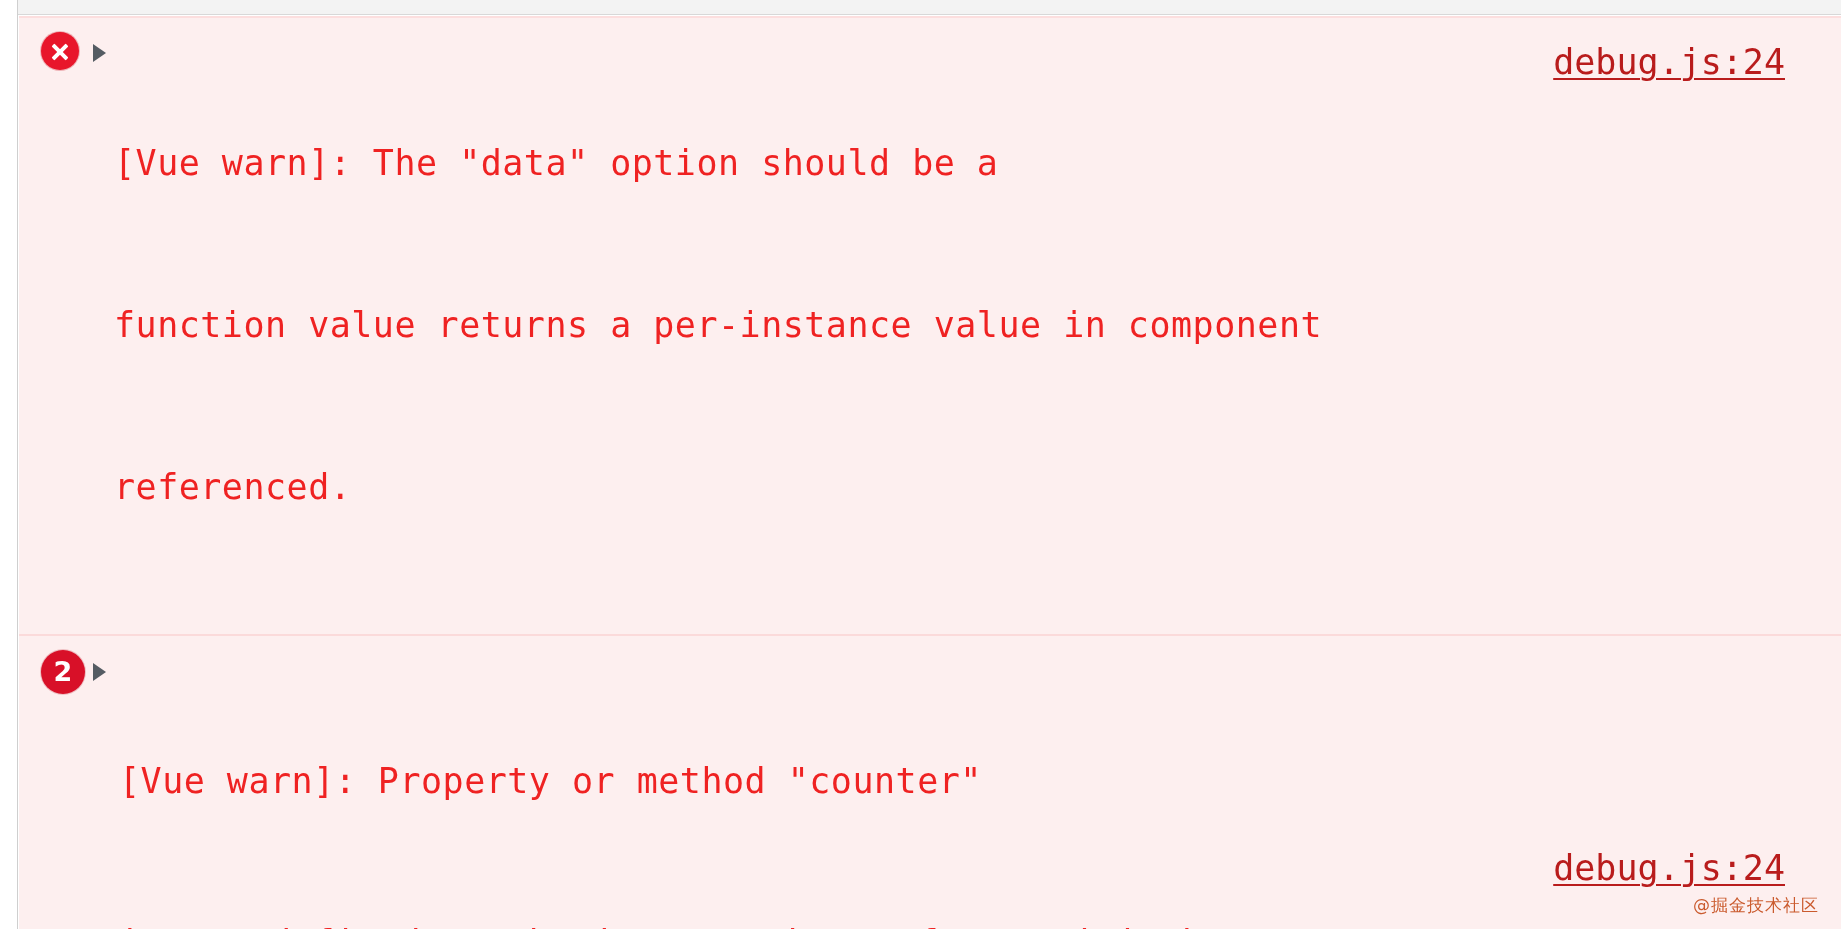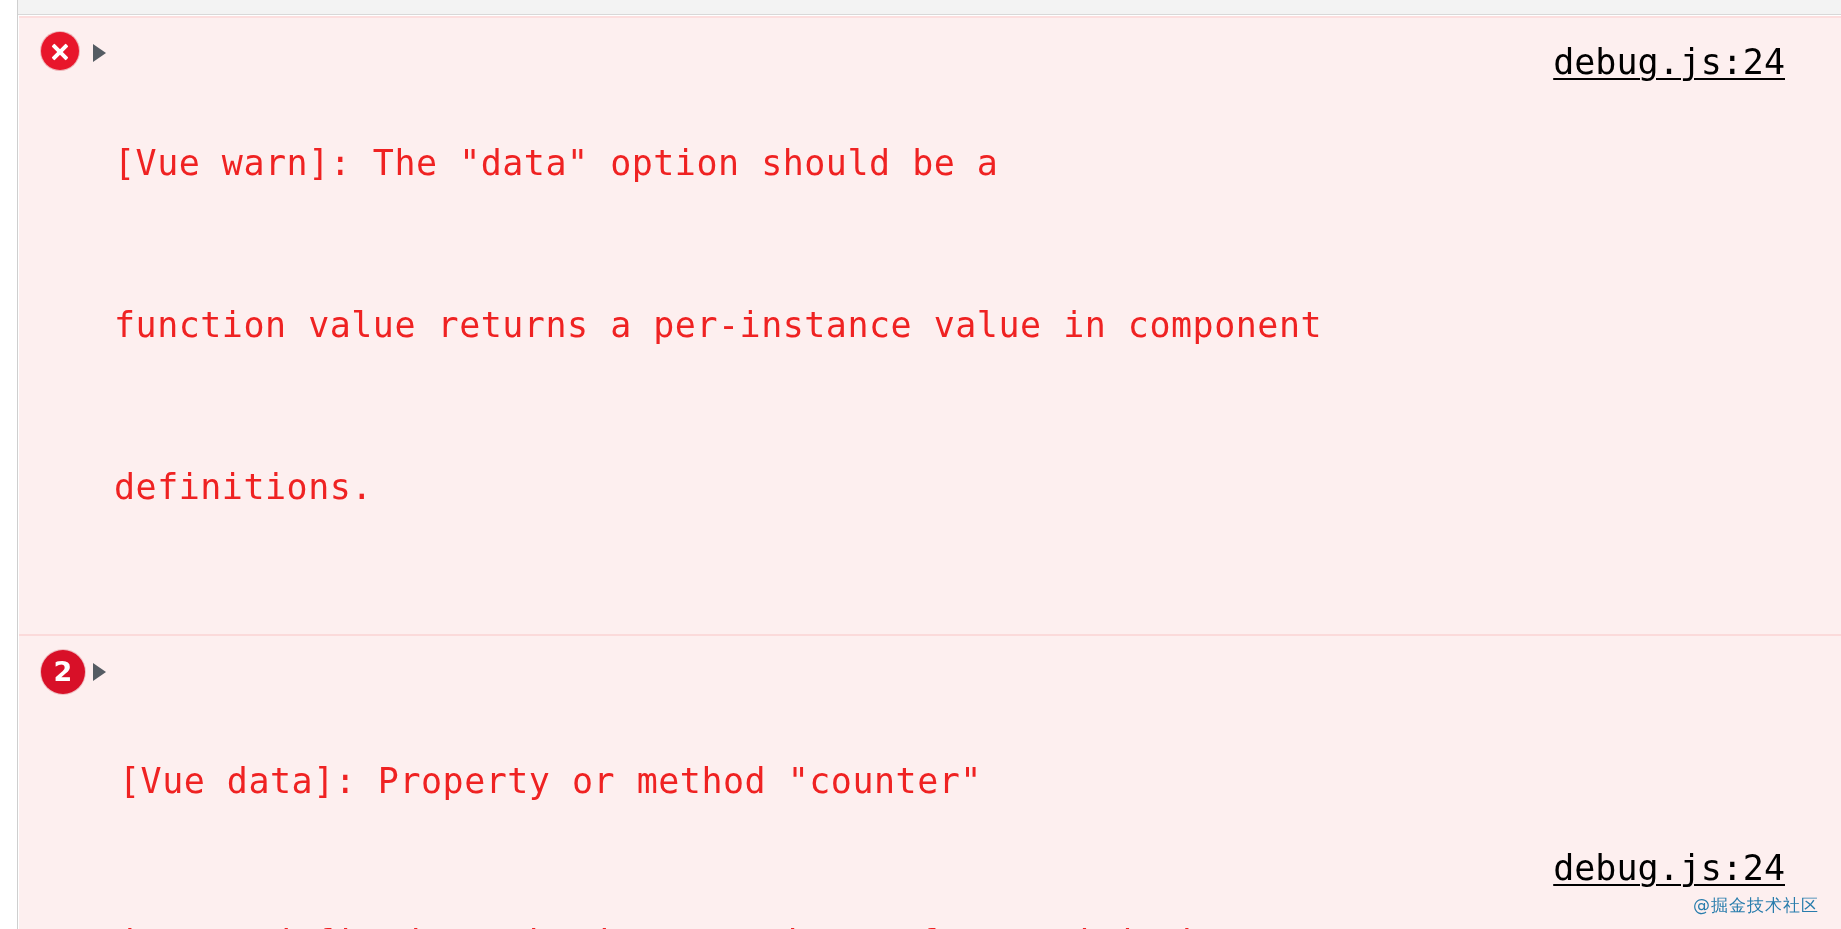--- a/index.html
+++ b/index.html
@@ -150,37 +150,37 @@
     padding-right: 330px;
   }
 
   .msg-line { display: block; }
 
   
   .source-link {
     position: absolute;
     right: 56px;
     top: 22px;
-    color: #000000;
+    color: #b91c1c;
     font-family: "DejaVu Sans Mono", "Liberation Mono", monospace;
     font-size: 35px;
     line-height: 44px;
     text-decoration: underline;
     text-decoration-thickness: 2px;
     text-underline-offset: 4px;
     cursor: pointer;
     white-space: nowrap;
   }
   .source-link-2 { top: 210px; }
 
   .watermark {
     position: absolute;
     right: 22px;
     bottom: 12px;
-    color: #0369a1;
+    color: #c2410c;
     font-family: "DejaVu Sans", "Liberation Sans", sans-serif;
     font-size: 17px;
     letter-spacing: 1px;
     opacity: 0.85;
     user-select: none;
   }
 </style>
 </head>
 <body>
 
@@ -199,38 +199,38 @@
 
         <div class="msg-icon">
           <div class="icon-error-circle"></div>
         </div>
 
         <div class="disclosure"></div>
 
         <div class="msg-body">
           <span class="msg-line">[Vue warn]: The "data" option should be a</span>
           <span class="msg-line">function value returns a per-instance value in component</span>
-          <span class="msg-line">definitions.</span>
+          <span class="msg-line">referenced.</span>
         </div>
 
         <a class="source-link" href="#">debug.js:24</a>
       </div>
     </div>
 
     <div class="msg">
       <div class="msg-row">
 
         <div class="msg-icon">
           <div class="icon-count-badge">2</div>
         </div>
 
         <div class="disclosure disclosure-2"></div>
 
         <div class="msg-body msg-body-2">
-          <span class="msg-line">[Vue data]: Property or method "counter"</span>
+          <span class="msg-line">[Vue warn]: Property or method "counter"</span>
           <span class="msg-line">is not defined on the instance but referenced during</span>
           
           
           
           
           
           
           
           
         </div>

